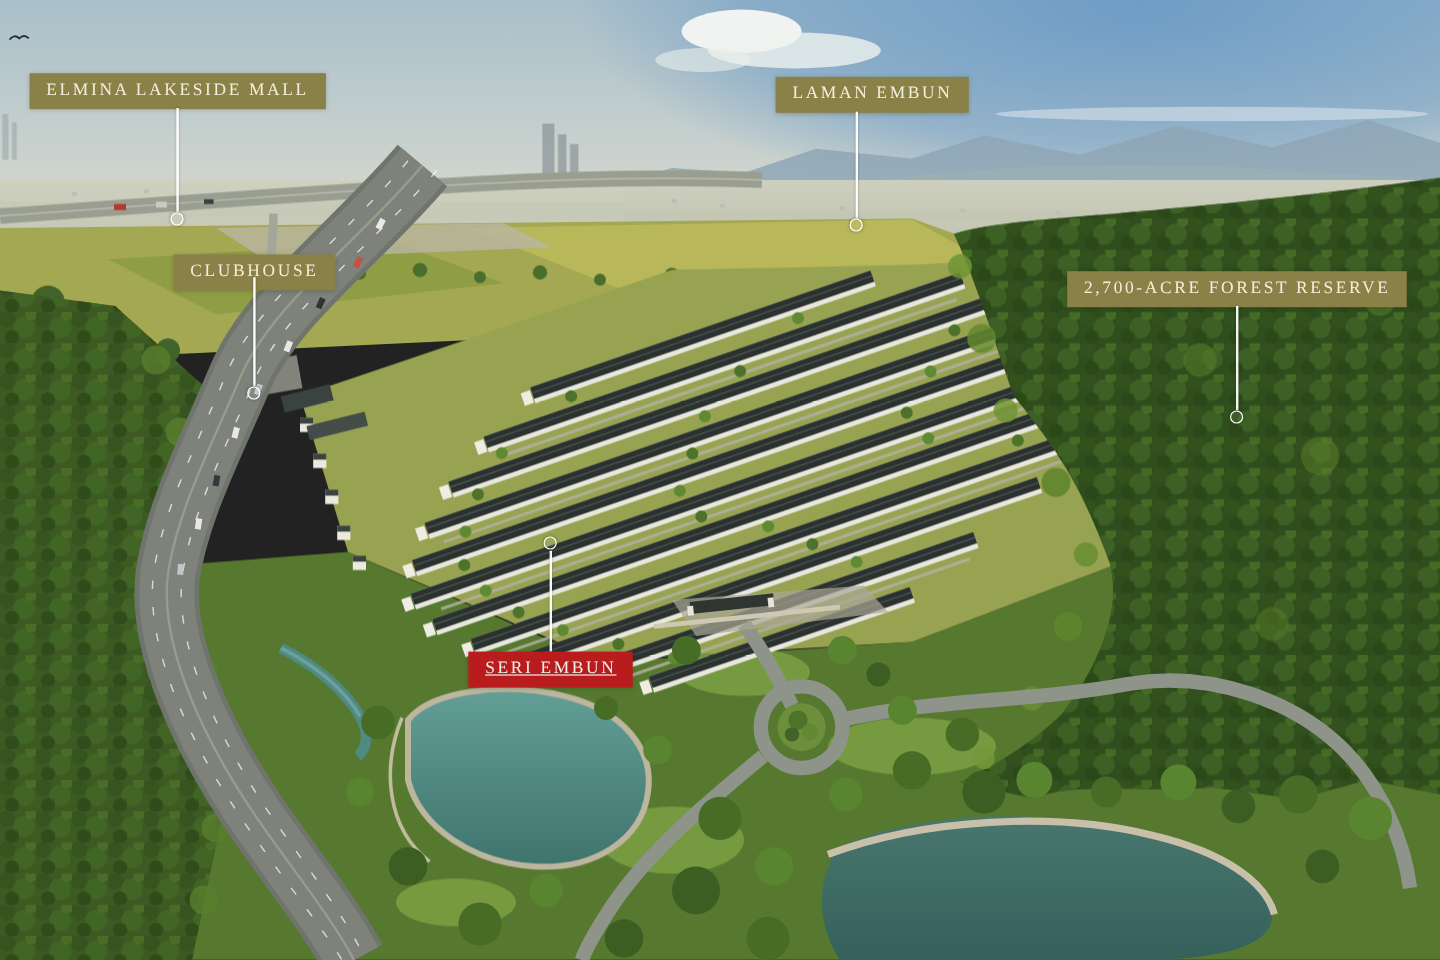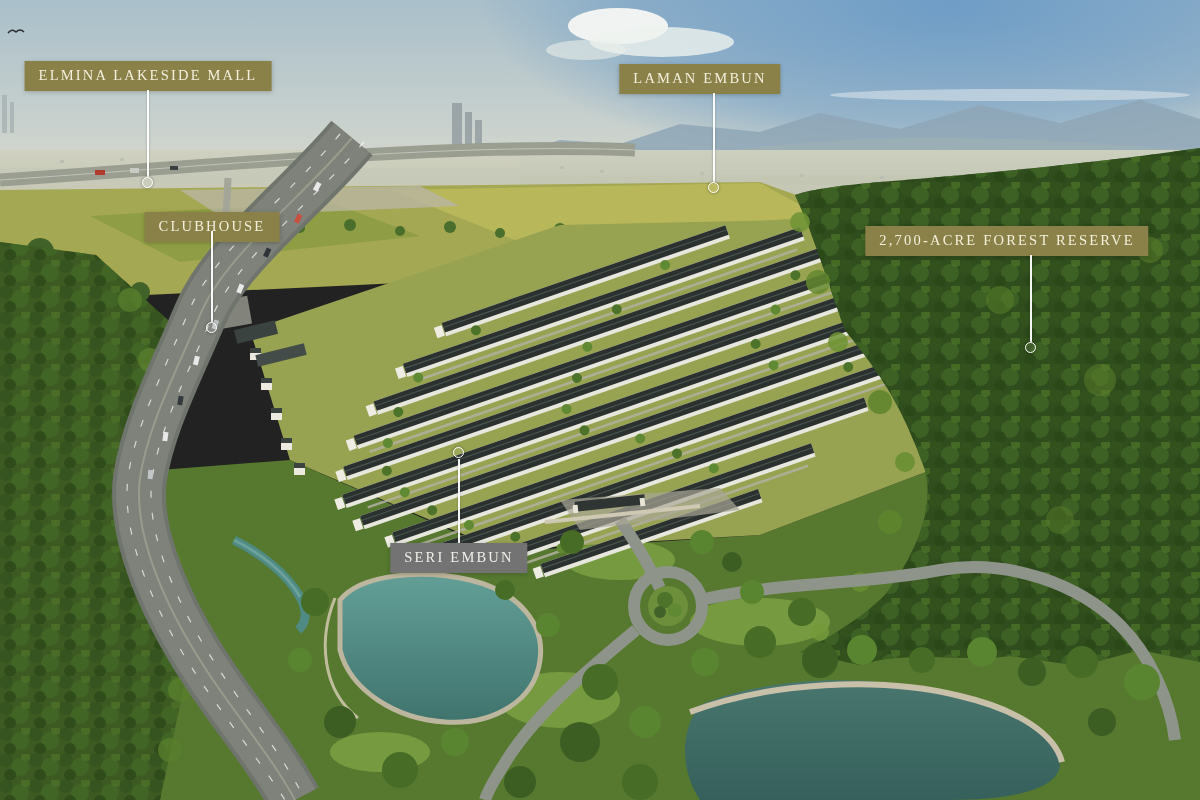--- a/index.html
+++ b/index.html
@@ -7,21 +7,21 @@
   .stage svg{position:absolute;left:0;top:0;display:block;}
   .callout{position:absolute;z-index:5;}
   .label-box{
     position:absolute;transform:translateX(-50%);
     background:#8a8148;color:#f3efdd;
     font-size:14.5px;letter-spacing:2.2px;line-height:1;
     padding:7px 14px 8px;white-space:nowrap;
     box-shadow:0 1px 4px rgba(30,30,20,.25);
     font-family:"Liberation Serif",serif;
   }
-  .label-box.dark{background:#737373;color:#efefe9;}
+  .label-box.dark{background:#b91c1c;color:#efefe9;text-decoration:underline;}
   .leader{position:absolute;width:1.6px;background:rgba(255,255,255,.95);box-shadow:0 0 2px rgba(20,30,20,.35);}
   .ring{position:absolute;width:9px;height:9px;border:1.8px solid #ffffff;border-radius:50%;
         box-shadow:0 0 3px rgba(20,30,20,.45);background:rgba(255,255,255,.06);}
 </style>
 </head>
 <body>
 
 <div class="stage">
 
 <svg width="1200" height="800" viewBox="0 0 1200 800">
@@ -376,33 +376,33 @@
   </g>
 </svg>
 
 <div class="callout">
   <div class="label-box" style="left:148px;top:61px">ELMINA LAKESIDE MALL</div>
   <div class="leader" style="left:147.2px;top:90px;height:87px"></div>
   <div class="ring" style="left:141.7px;top:176.7px"></div>
 </div>
 
 <div class="callout">
-  <div class="label-box" style="left:700px;top:64px">LAMAN EMBUN</div>
+  <div class="label-box" style="left:727px;top:64px">LAMAN EMBUN</div>
   <div class="leader" style="left:713.2px;top:93px;height:89px"></div>
   <div class="ring" style="left:707.7px;top:181.7px"></div>
 </div>
 
 <div class="callout">
   <div class="label-box" style="left:212px;top:212px">CLUBHOUSE</div>
   <div class="leader" style="left:211.2px;top:231px;height:91px"></div>
   <div class="ring" style="left:205.7px;top:321.7px"></div>
 </div>
 
 <div class="callout">
-  <div class="label-box" style="left:1007px;top:226px">2,700-ACRE FOREST RESERVE</div>
+  <div class="label-box" style="left:1031px;top:226px">2,700-ACRE FOREST RESERVE</div>
   <div class="leader" style="left:1030.2px;top:255px;height:87px"></div>
   <div class="ring" style="left:1024.7px;top:341.7px"></div>
 </div>
 
 <div class="callout">
   <div class="ring" style="left:452.7px;top:446.7px"></div>
   <div class="leader" style="left:458.2px;top:459px;height:84px"></div>
   <div class="label-box dark" style="left:459px;top:543px">SERI EMBUN</div>
 </div>
 

